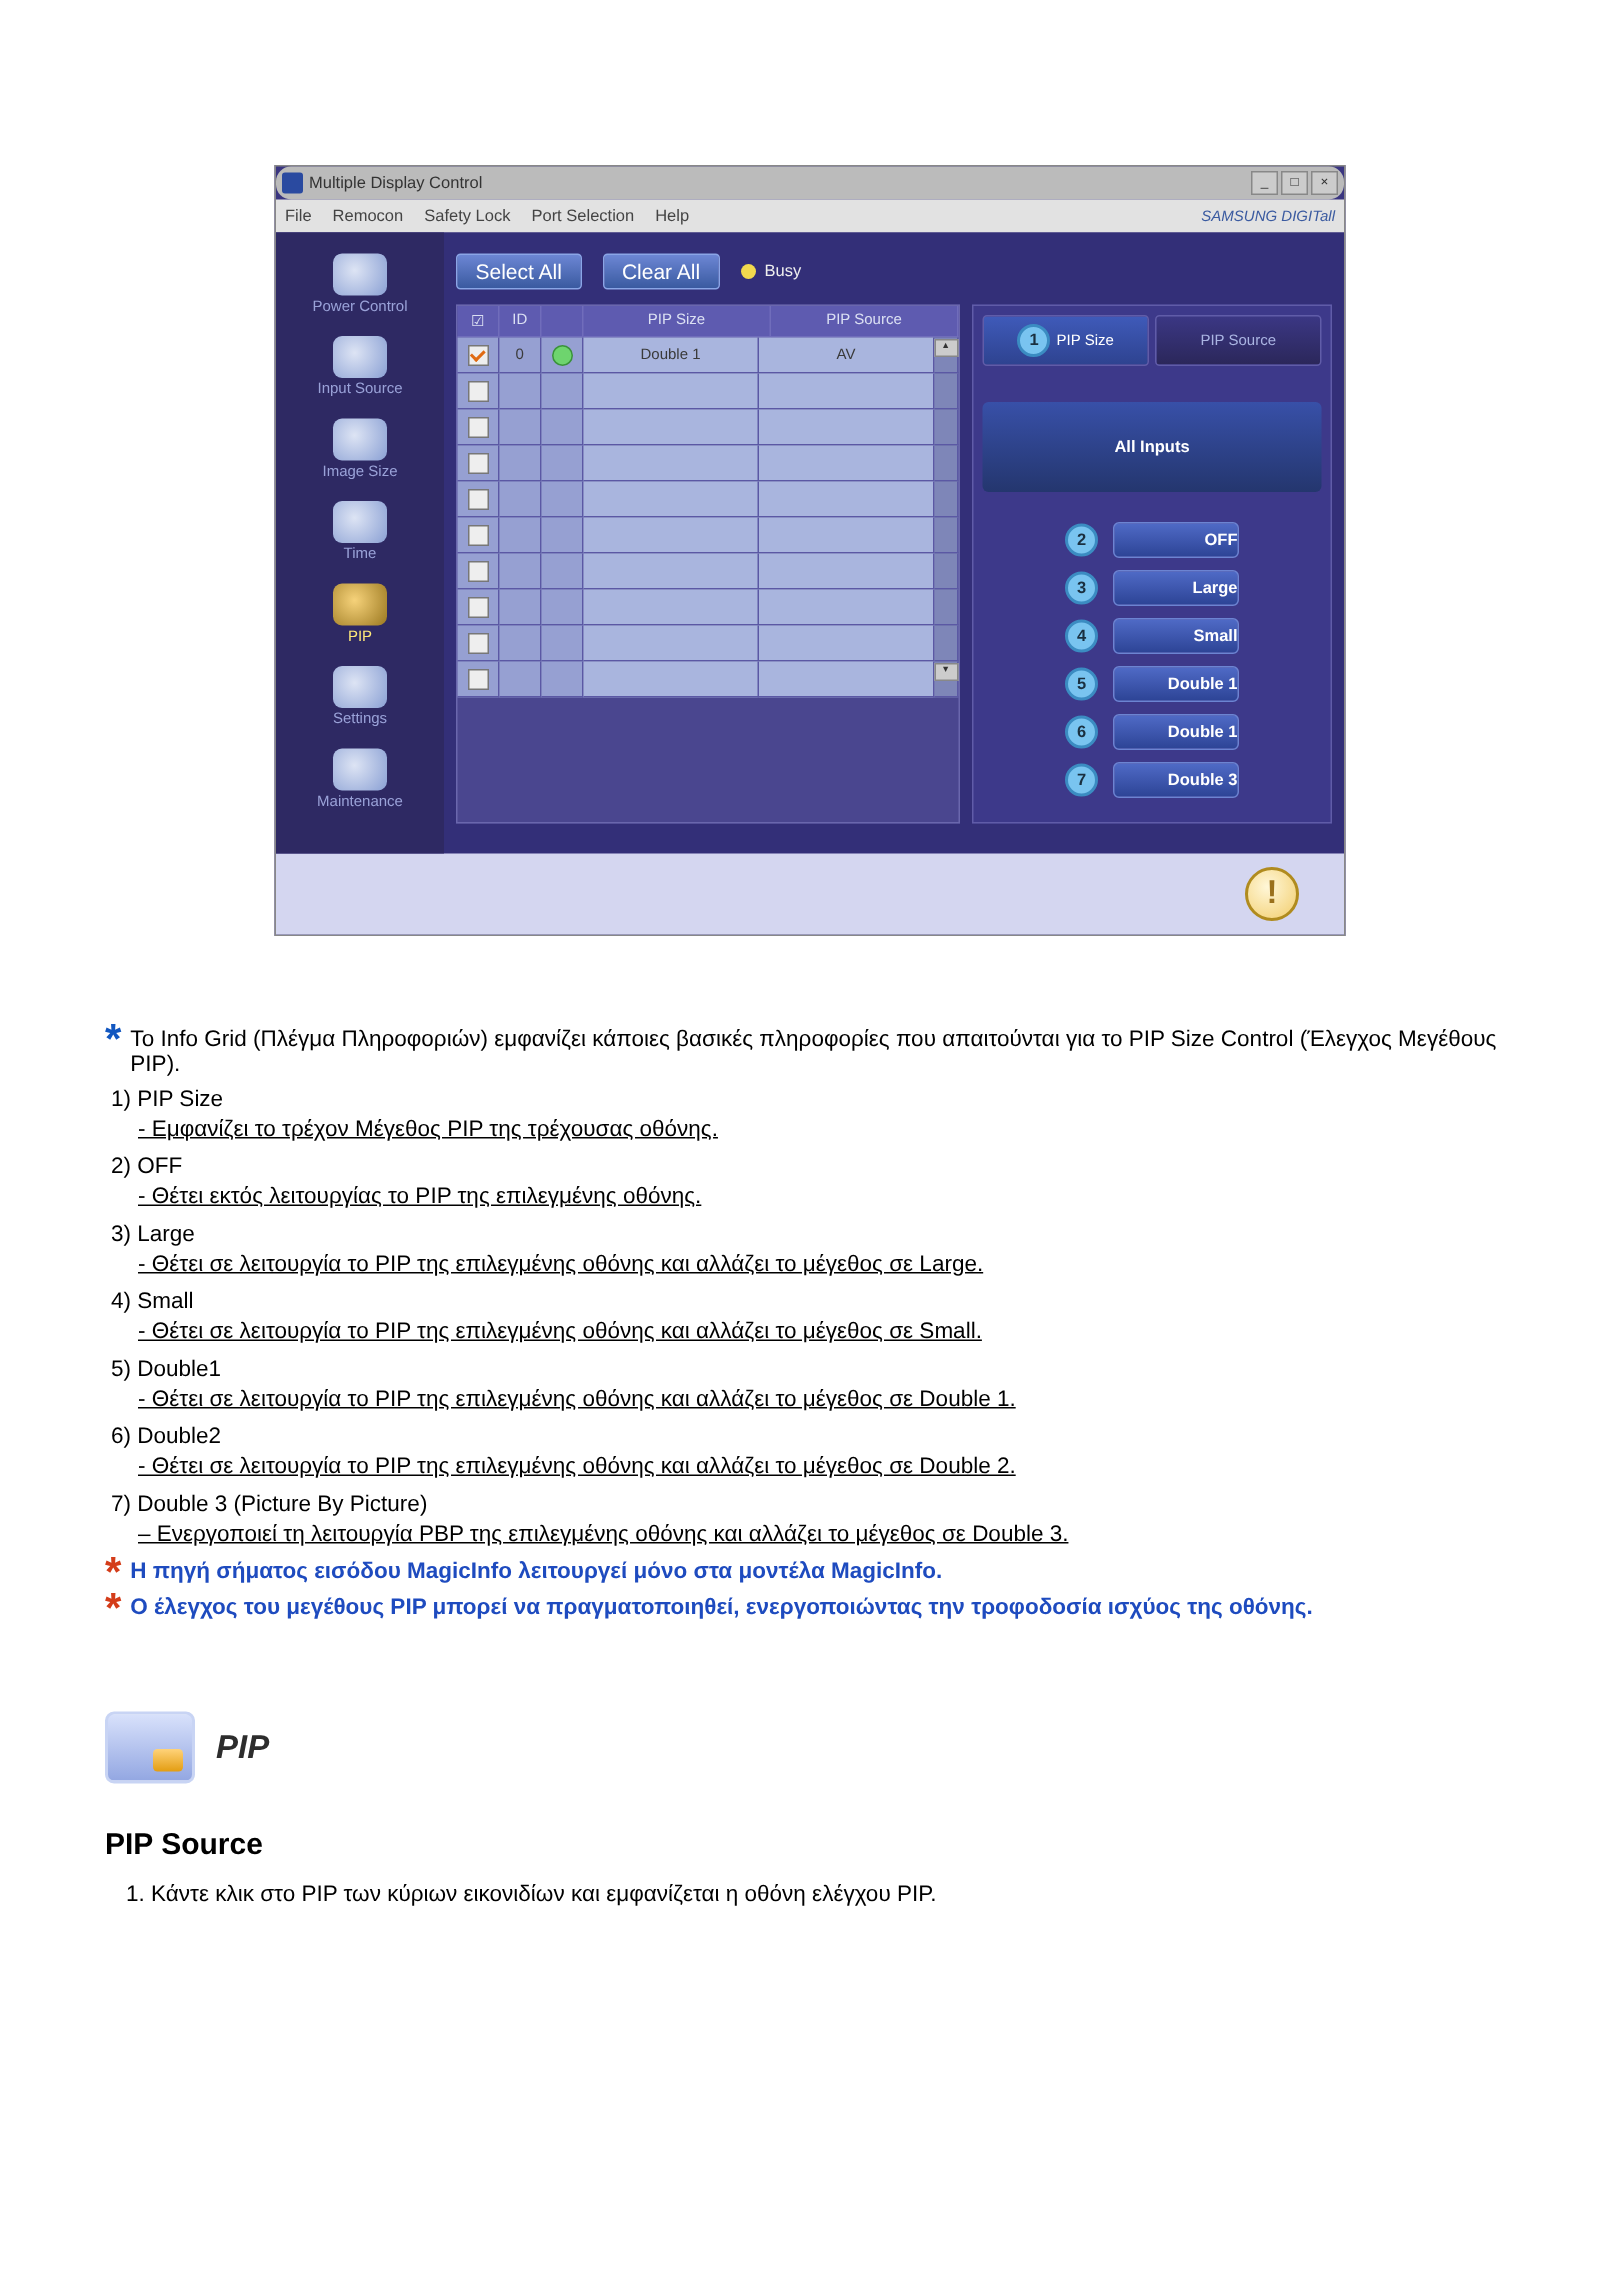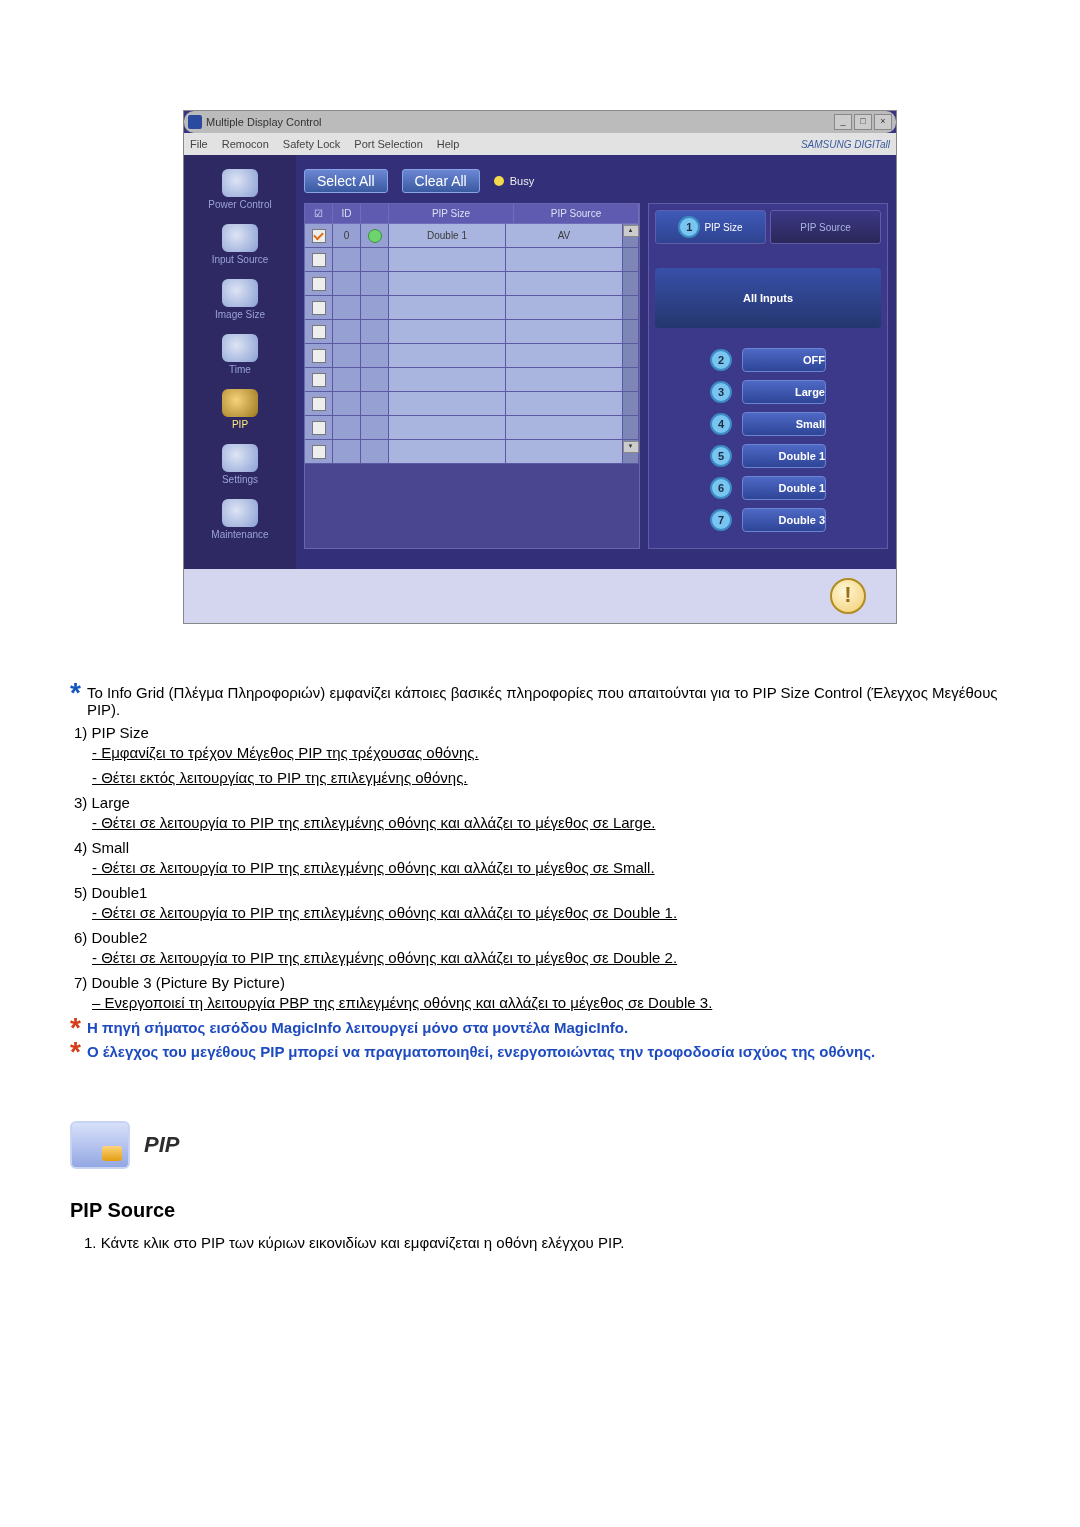--- a/index.html
+++ b/index.html
@@ -521,20 +521,21 @@
   </div>
 
   <div class="explain">
     <div class="star-line">
       <span class="star">*</span>
       <span class="star-text">Το Info Grid (Πλέγμα Πληροφοριών) εμφανίζει κάποιες βασικές πληροφορίες που απαιτούνται για το PIP Size Control (Έλεγχος Μεγέθους PIP).</span>
     </div>
 
     <div class="list-item">1)  PIP Size</div>
     <div class="list-sub">- Εμφανίζει το τρέχον Μέγεθος PIP της τρέχουσας οθόνης.</div>
+    <div class="list-item">2)  OFF</div>
     <div class="list-sub">- Θέτει εκτός λειτουργίας το PIP της επιλεγμένης οθόνης.</div>
     <div class="list-item">3)  Large</div>
     <div class="list-sub">- Θέτει σε λειτουργία το PIP της επιλεγμένης οθόνης και αλλάζει το μέγεθος σε Large.</div>
     <div class="list-item">4)  Small</div>
     <div class="list-sub">- Θέτει σε λειτουργία το PIP της επιλεγμένης οθόνης και αλλάζει το μέγεθος σε Small.</div>
     <div class="list-item">5)  Double1</div>
     <div class="list-sub">- Θέτει σε λειτουργία το PIP της επιλεγμένης οθόνης και αλλάζει το μέγεθος σε Double 1.</div>
     <div class="list-item">6)  Double2</div>
     <div class="list-sub">- Θέτει σε λειτουργία το PIP της επιλεγμένης οθόνης και αλλάζει το μέγεθος σε Double 2.</div>
     <div class="list-item">7)  Double 3 (Picture By Picture)</div>

